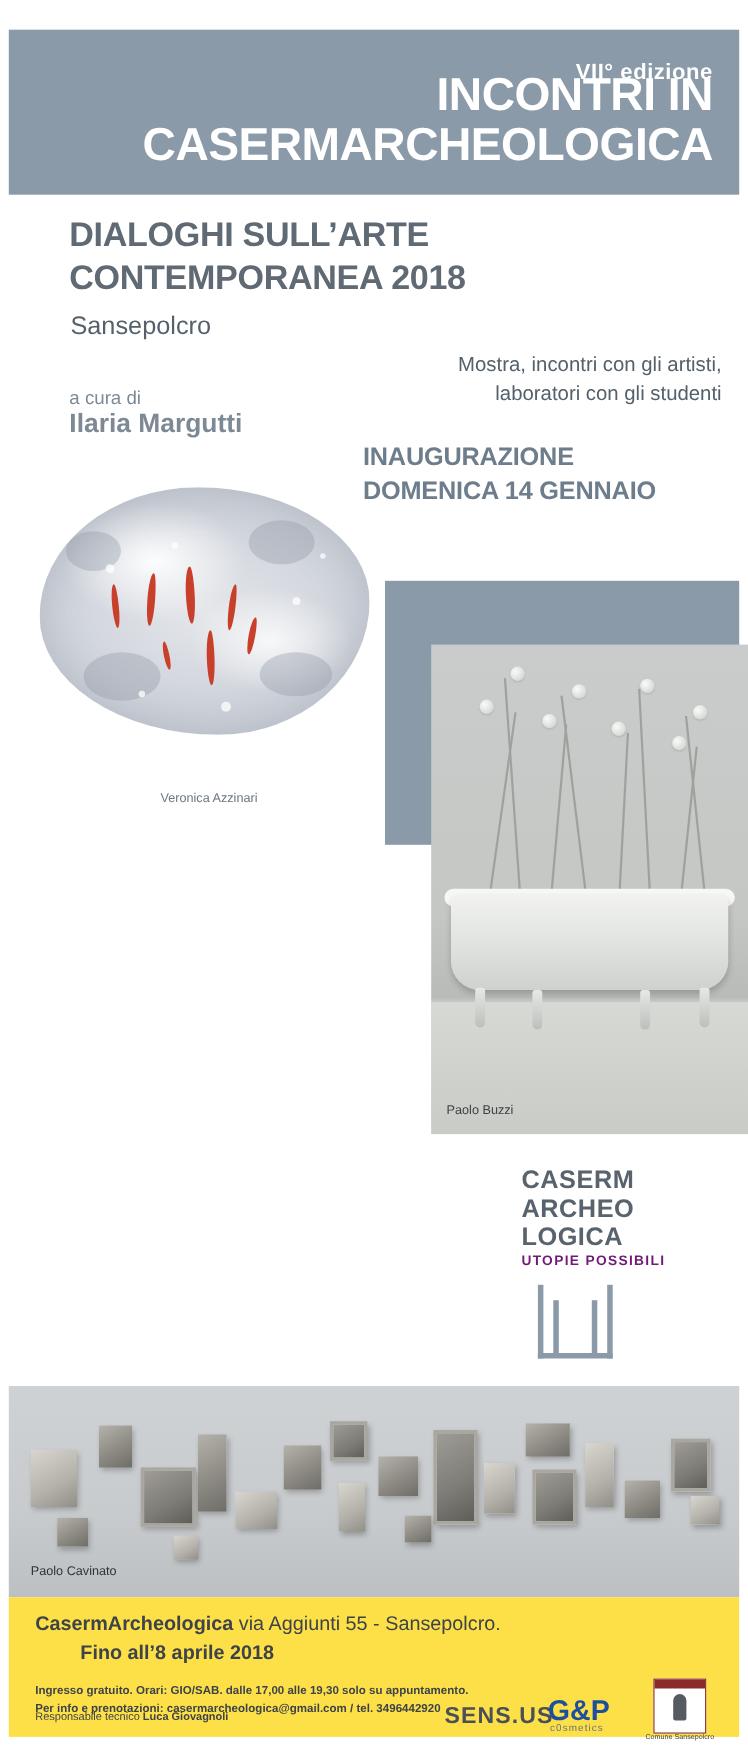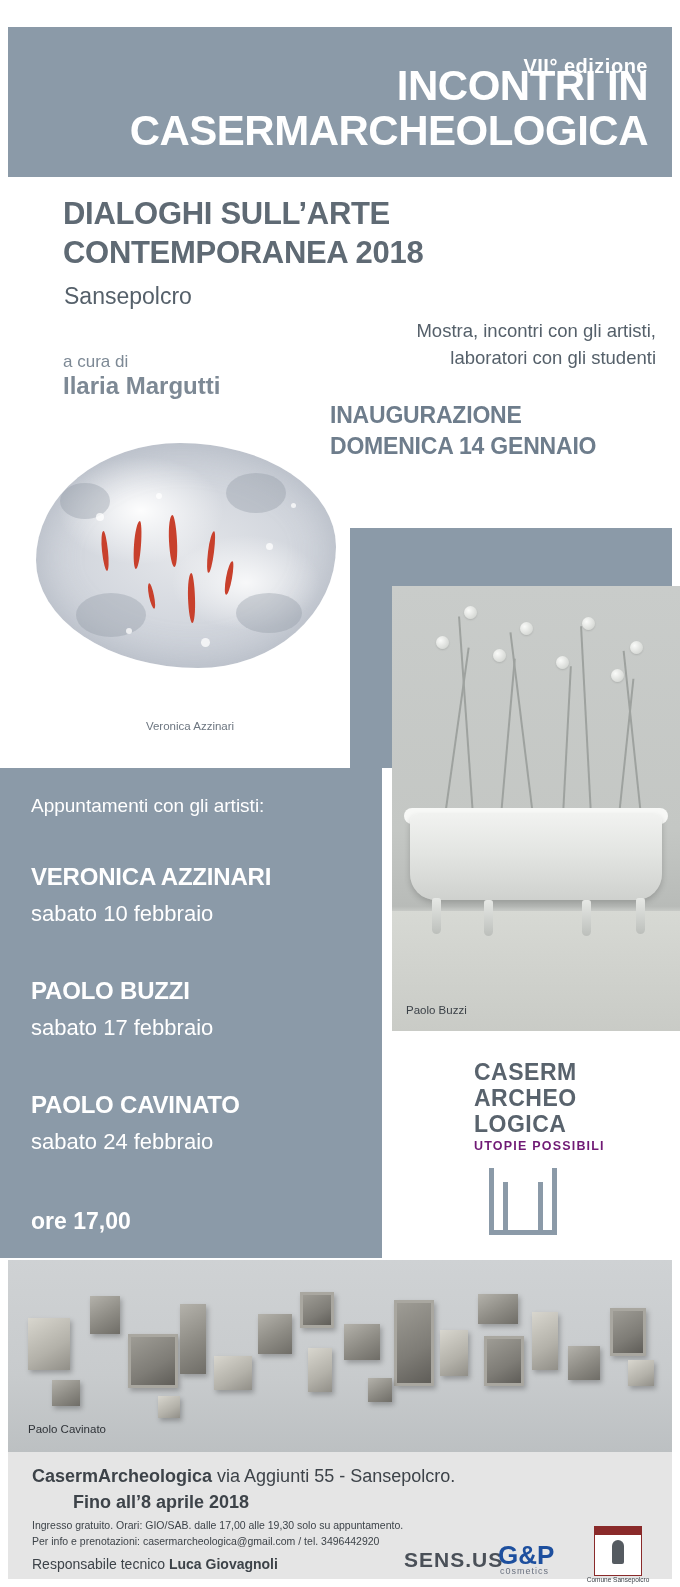--- a/index.html
+++ b/index.html
@@ -364,21 +364,21 @@
     font-size: 11.5px;
   }
 
   
   .footer {
     position: absolute;
     left: 8px;
     top: 1452px;
     width: 664px;
     height: 127px;
-    background: #e5e5e5;
+    background: #fde047;
   }
   .footer-line1 {
     position: absolute;
     left: 24px;
     top: 14px;
     color: #3d4349;
     font-size: 18px;
   }
   .footer-line1 b { font-weight: bold; }
   .footer-line2 {
@@ -386,32 +386,32 @@
     left: 24px;
     top: 40px;
     color: #3d4349;
     font-size: 18px;
     font-weight: bold;
     margin-left: 41px;
   }
   .footer-small {
     position: absolute;
     left: 24px;
-    top: 66px;
+    top: 78px;
     color: #3d4349;
     font-size: 10.5px;
-    font-weight: normal;
+    font-weight: bold;
     line-height: 1.5;
   }
   .footer-credit {
     position: absolute;
     left: 24px;
     top: 104px;
     color: #3d4349;
-    font-size: 14px;
+    font-size: 10px;
   }
   .footer-credit b { font-weight: bold; }
 
   .sponsor-sensus {
     position: absolute;
     left: 396px;
     top: 96px;
     color: #4a5058;
     font-size: 21px;
     font-weight: bold;
@@ -519,34 +519,20 @@
       <span class="red-mark" style="left:98px;top:78px;width:7px;height:48px;transform:rotate(4deg);"></span>
       <span class="red-mark" style="left:133px;top:72px;width:8px;height:52px;transform:rotate(-3deg);"></span>
       <span class="red-mark" style="left:172px;top:88px;width:6px;height:42px;transform:rotate(7deg);"></span>
       <span class="red-mark" style="left:152px;top:130px;width:7px;height:50px;transform:rotate(-2deg);"></span>
       <span class="red-mark" style="left:190px;top:118px;width:6px;height:34px;transform:rotate(10deg);"></span>
       <span class="red-mark" style="left:113px;top:140px;width:5px;height:26px;transform:rotate(-12deg);"></span>
     </div>
     <div class="caption-art1">Veronica Azzinari</div>
   </div>
 
-  <div class="artists-panel">
-    <div class="artists-heading">Appuntamenti con gli artisti:</div>
-
-    <div class="artist-name" style="top:95px;">VERONICA AZZINARI</div>
-    <div class="artist-date" style="top:133px;">sabato 10 febbraio</div>
-
-    <div class="artist-name" style="top:209px;">PAOLO BUZZI</div>
-    <div class="artist-date" style="top:247px;">sabato 17 febbraio</div>
-
-    <div class="artist-name" style="top:323px;">PAOLO CAVINATO</div>
-    <div class="artist-date" style="top:361px;">sabato 24 febbraio</div>
-
-    <div class="artists-time">ore 17,00</div>
-  </div>
 
   <div class="art2">
     <div class="floor"></div>
 
     <span class="stem" style="left:52px;top:60px;height:170px;transform:rotate(8deg);"></span>
     <span class="bud" style="left:44px;top:50px;"></span>
     <span class="stem" style="left:80px;top:30px;height:200px;transform:rotate(-4deg);"></span>
     <span class="bud" style="left:72px;top:20px;"></span>
     <span class="stem" style="left:108px;top:72px;height:158px;transform:rotate(5deg);"></span>
     <span class="bud" style="left:101px;top:63px;"></span>

